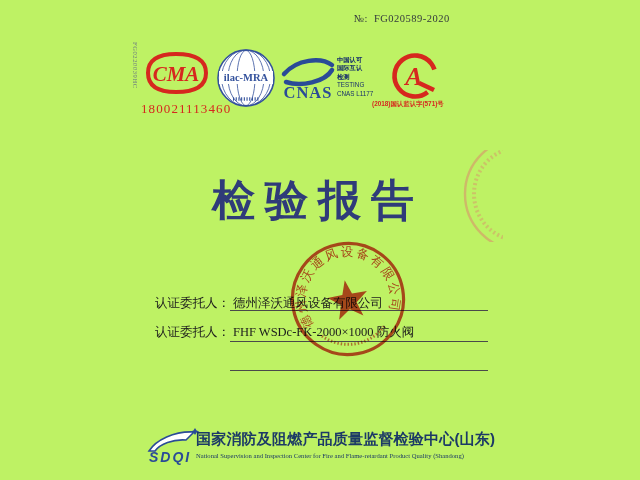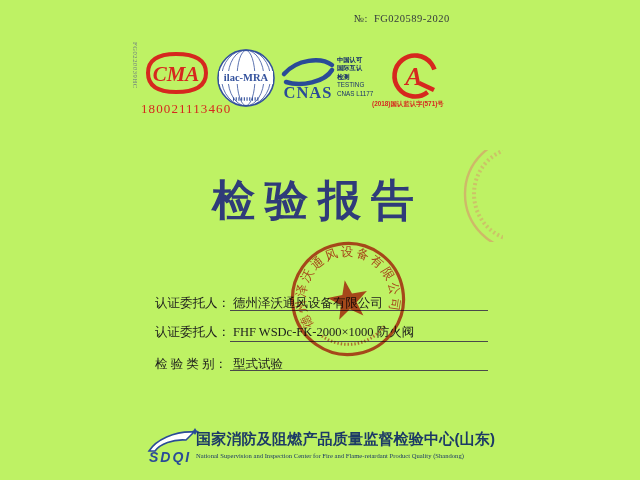--- a/index.html
+++ b/index.html
@@ -99,23 +99,20 @@
   <div class="abs frow" style="top:295px;">
     <span class="lbl">认证委托人：</span><span>德州泽沃通风设备有限公司</span>
   </div>
   <div class="abs underline" style="top:310px;"></div>
 
   <div class="abs frow" style="top:324px;">
     <span class="lbl">认证委托人：</span><span>FHF WSDc-FK-2000×1000 防火阀</span>
   </div>
   <div class="abs underline" style="top:341px;"></div>
 
-  <div class="abs frow" style="top:356px;">
-    <span class="lbl">检 验 类 别：</span><span>型式试验</span>
-  </div>
   <div class="abs underline" style="top:370px;"></div>
 
   <svg class="abs stamp" width="130" height="130" viewBox="0 0 130 130">
     <circle cx="65" cy="65" r="55.5" fill="none" stroke="#dc3d30" stroke-width="3.2"></circle>
     <polygon points="65,46 69.9,60.2 85,60.5 73,69.6 77.3,84 65,75.4 52.7,84 57,69.6 45,60.5 60.1,60.2" fill="#dc3d30"></polygon>
     <path id="stampArc" d="M 27.8,86.5 A 43,43 0 1 1 102.2,86.5" fill="none"></path>
     <text font-size="12.5" fill="#dc3d30" letter-spacing="2.2">
       <textPath href="#stampArc" startOffset="2">德州泽沃通风设备有限公司</textPath>
     </text>
     <path d="M33,97 A 45,45 0 0 0 97,97" fill="none" stroke="#dc3d30" stroke-width="3" stroke-dasharray="1.4 2" opacity=".75"></path>

